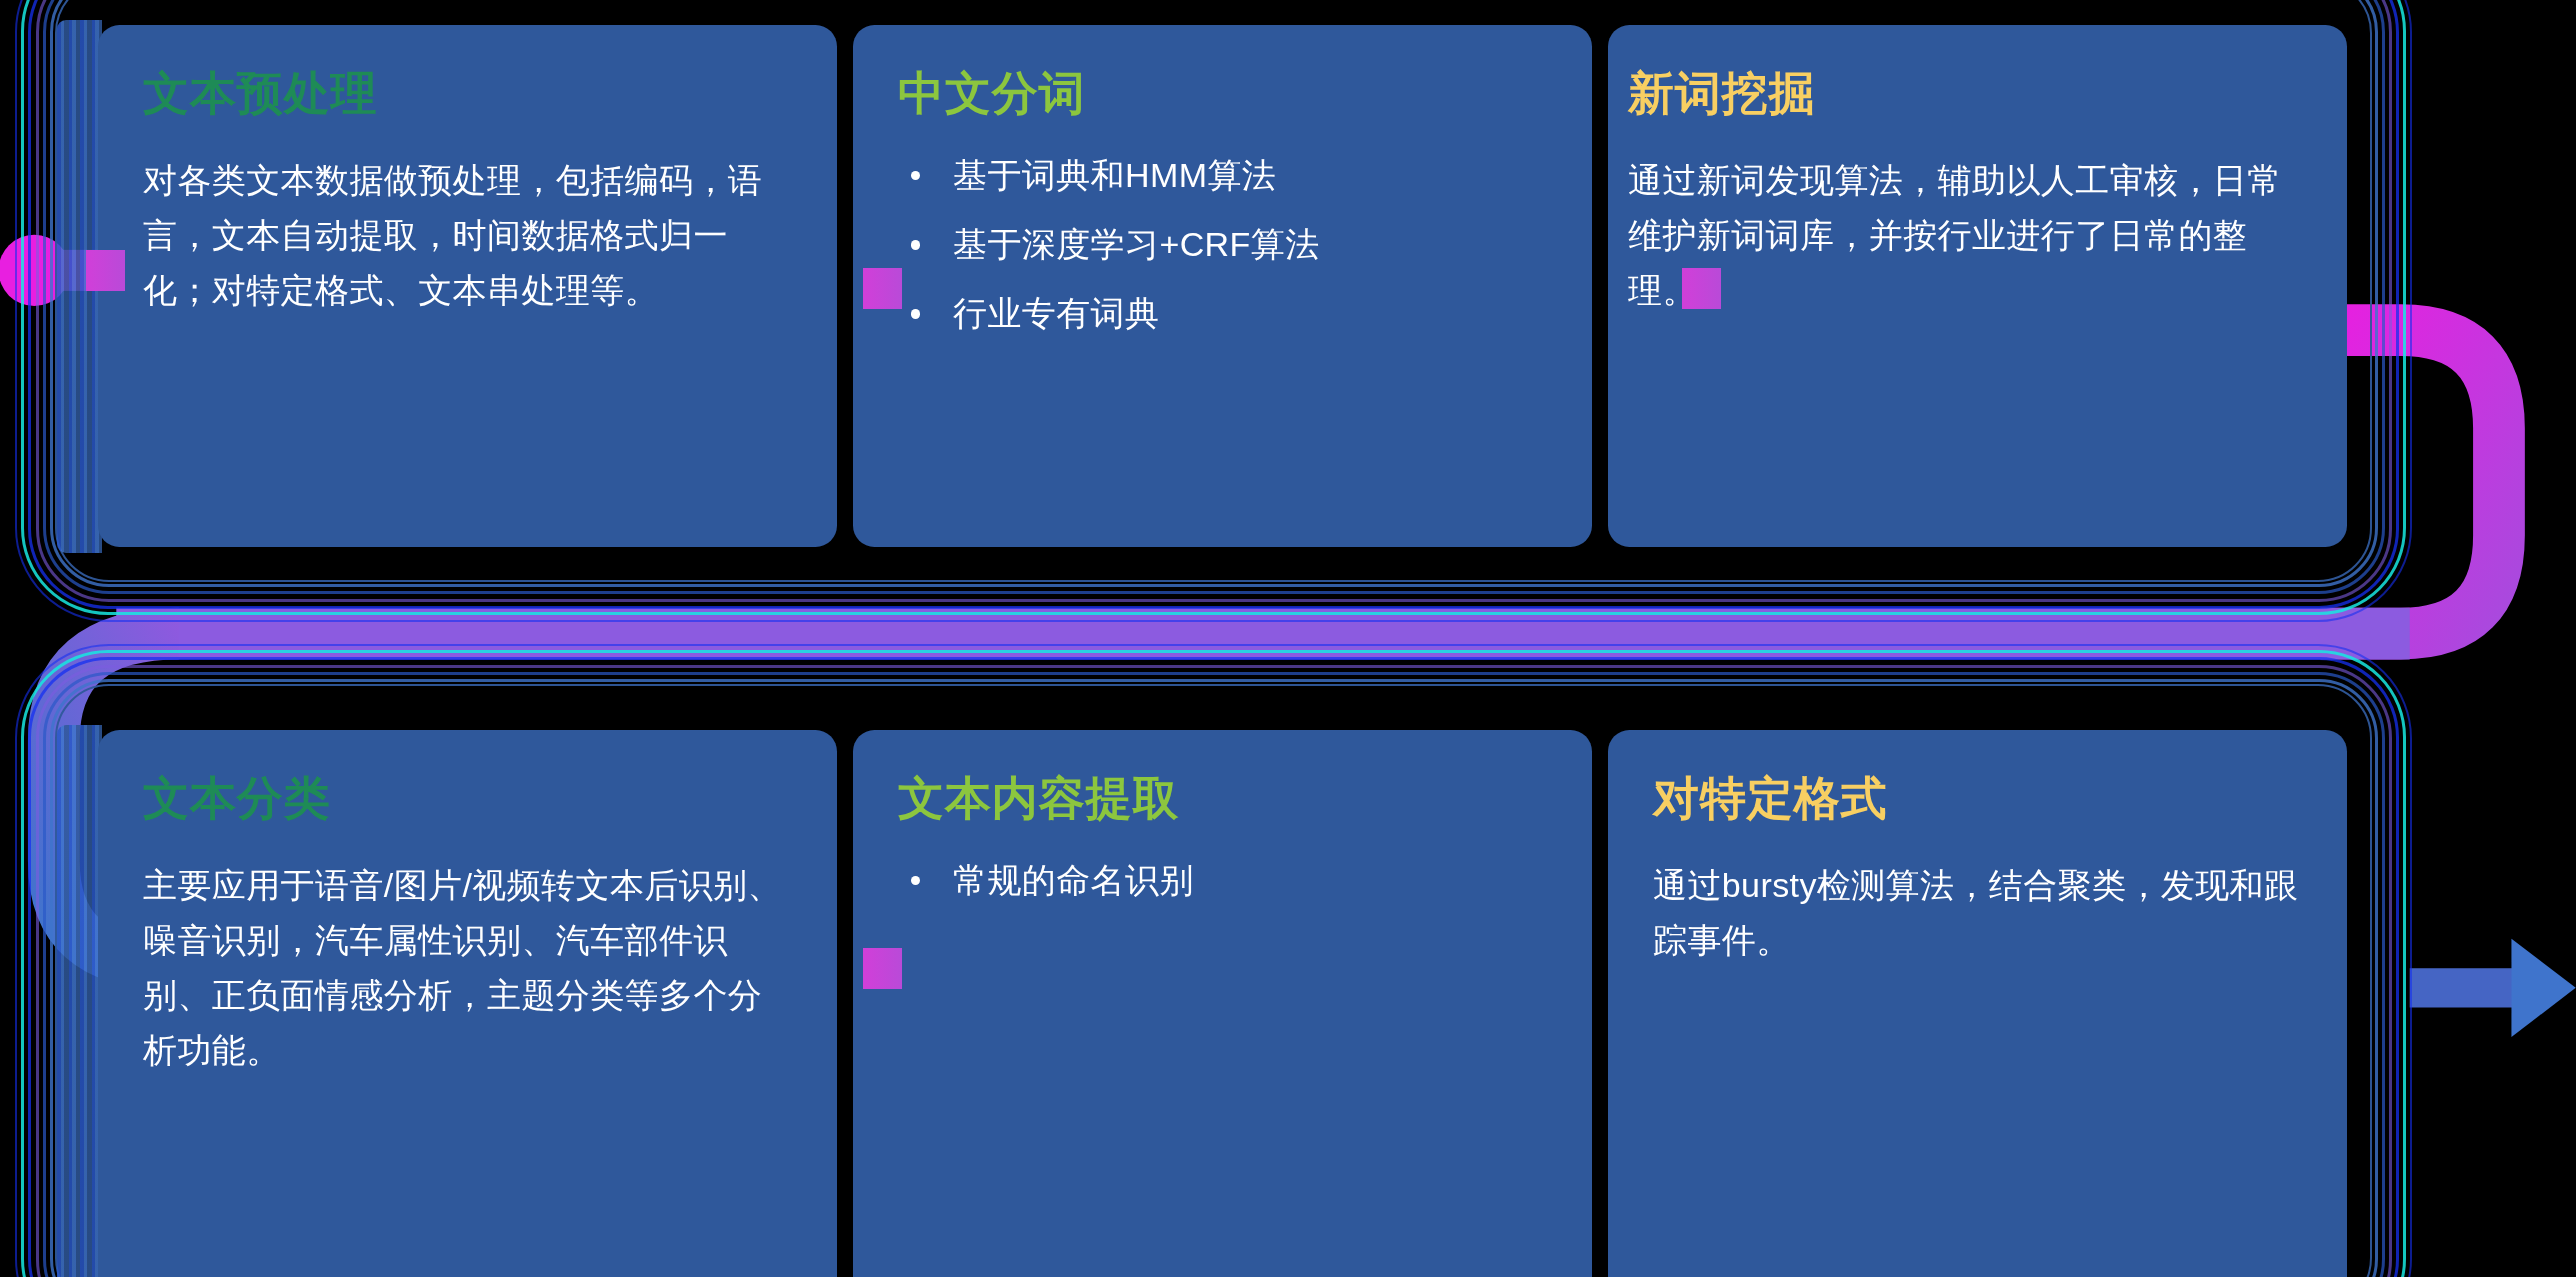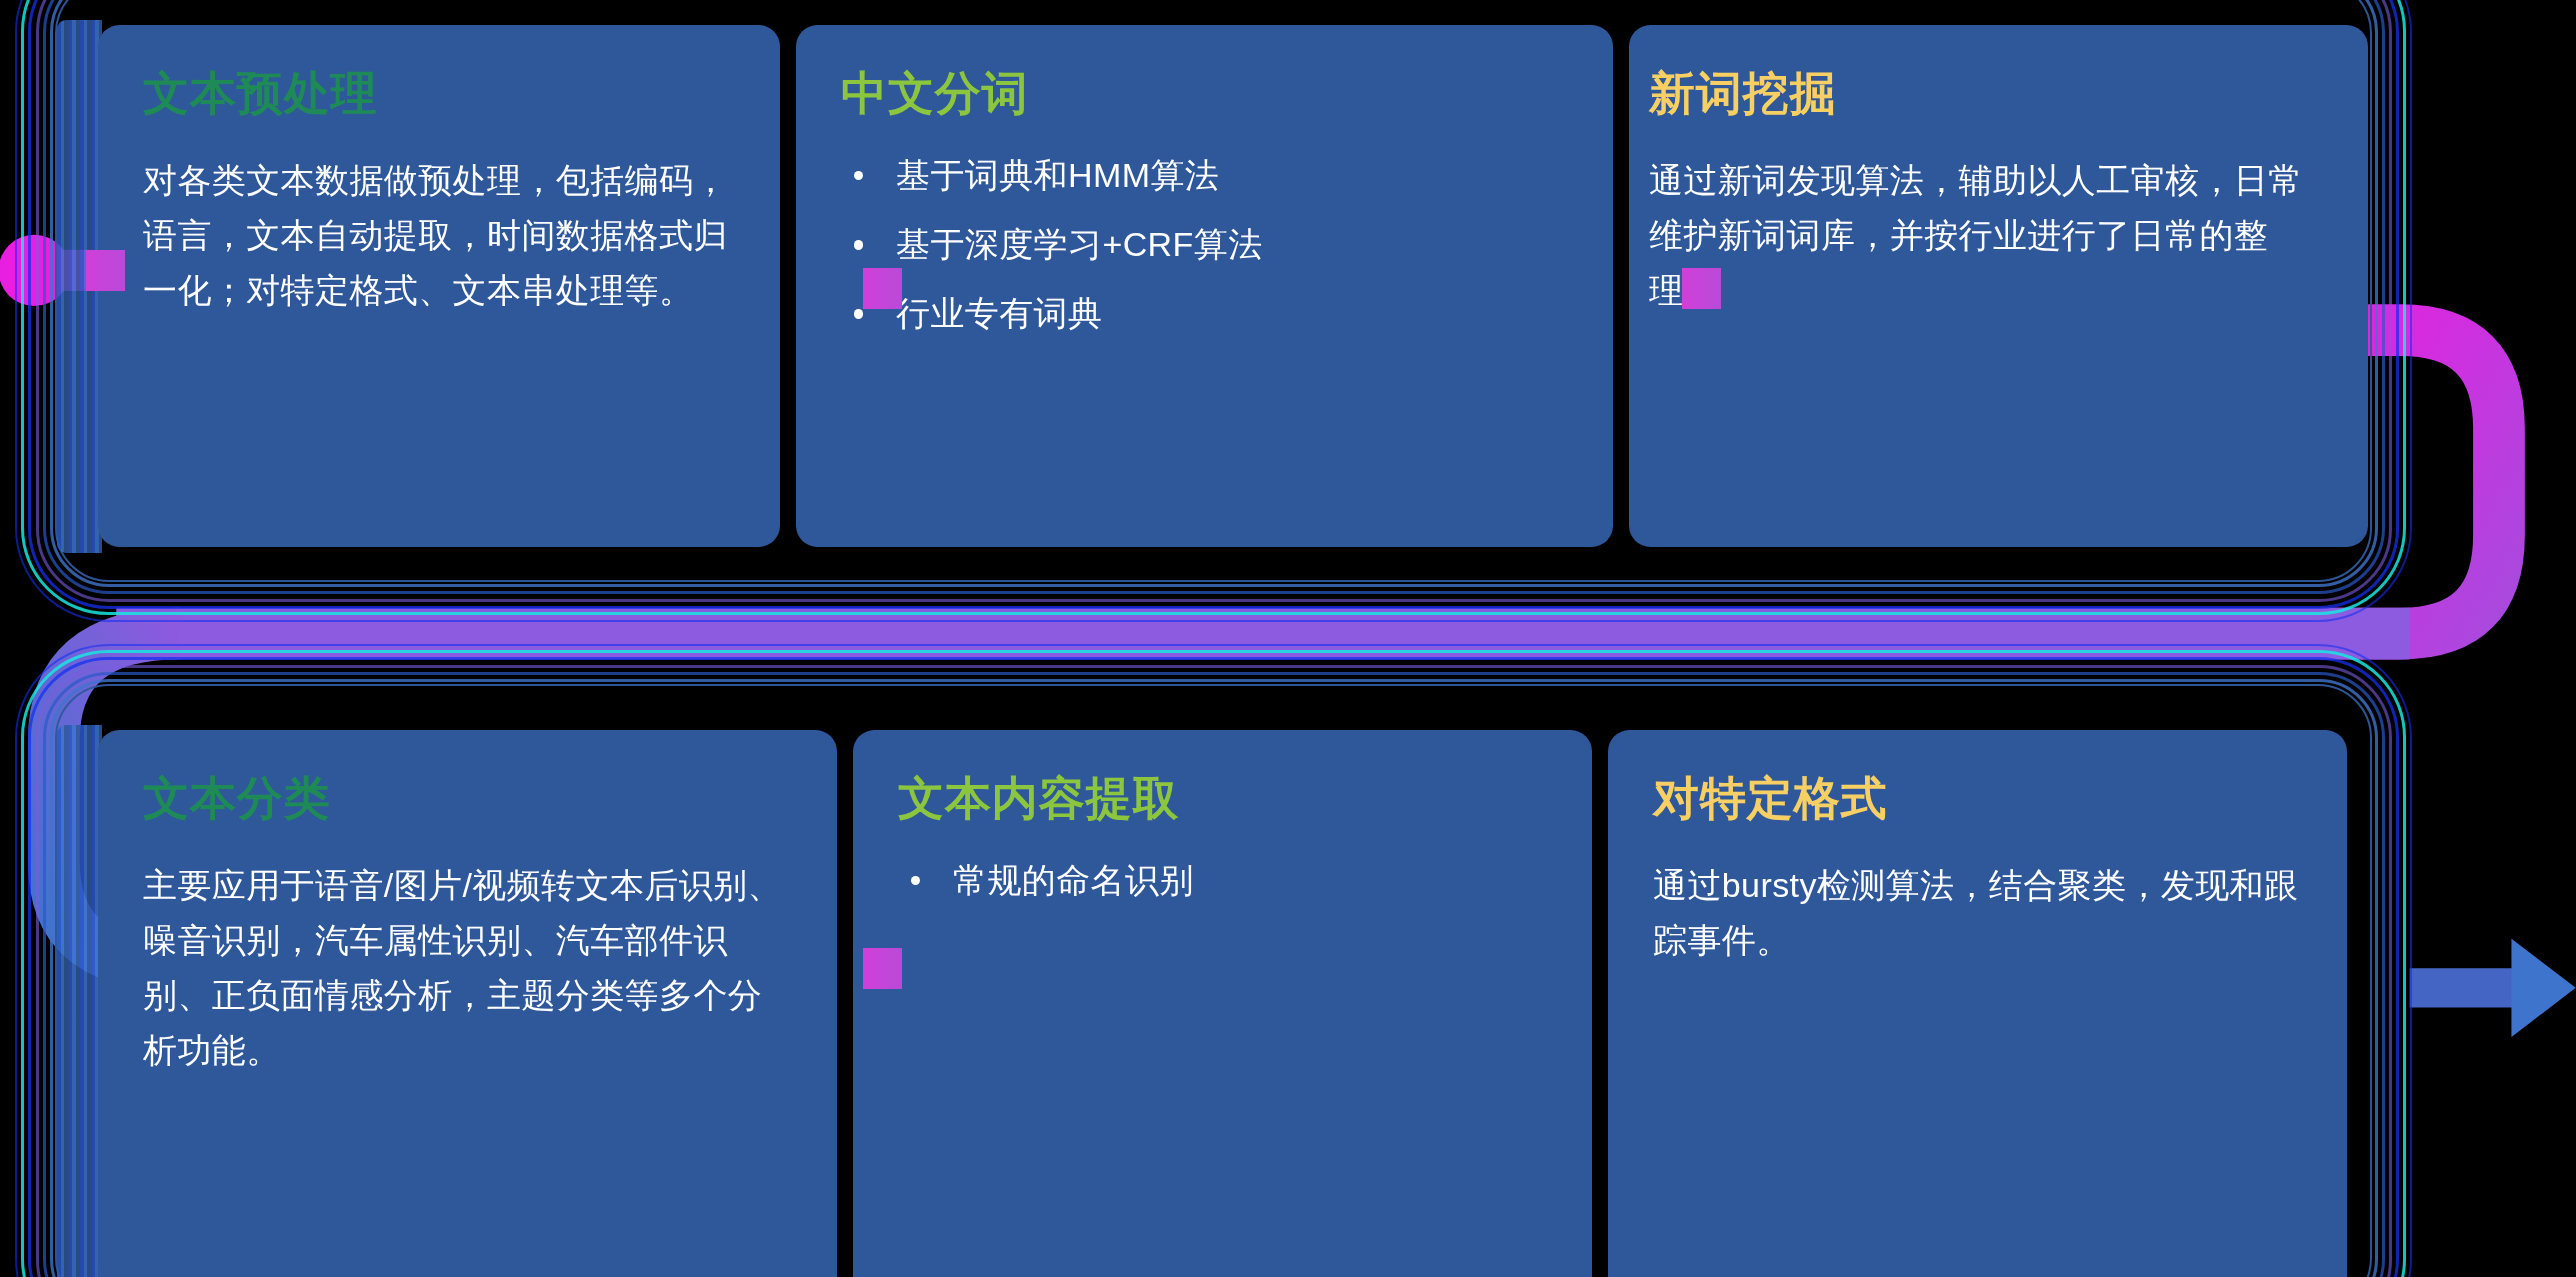--- a/index.html
+++ b/index.html
@@ -124,26 +124,26 @@
     <div class="gl" style="left: -7.1px; top: -7.1px; width: 2328px; height: 639px; border-width: 3.6px; border-color: rgb(63, 116, 204); opacity: 0.8; border-radius: 59px;"></div>
     <div class="gl" style="left: -14.3px; top: -14.3px; width: 2342px; height: 653px; border-width: 3.6px; border-color: rgb(42, 88, 200); opacity: 0.7; border-radius: 66px;"></div>
     <div class="gl" style="left: -21.4px; top: -21.4px; width: 2356px; height: 668px; border-width: 3.6px; border-color: rgb(123, 91, 224); opacity: 0.6; border-radius: 73px;"></div>
     <div class="gl" style="left: -28.6px; top: -28.6px; width: 2371px; height: 682px; border-width: 3.6px; border-color: rgb(21, 48, 240); opacity: 0.75; border-radius: 80px;"></div>
     <div class="gl" style="left: -36px; top: -36px; width: 2385px; height: 696px; border-width: 3.6px; border-color: rgb(24, 232, 224); opacity: 0.85; border-radius: 87px;"></div>
     <div class="gl" style="left: -42px; top: -42px; width: 2397px; height: 709px; border-width: 2.7px; border-color: rgb(21, 48, 240); opacity: 0.6; border-radius: 94px;"></div>
   </div>
 
 <div class="row" id="row-top" style="left:98px; top:25px; gap:16px;">
 
-  <div class="card" style="width:682px; height:522px;">
+  <div class="card" style="width:739px; height:522px;">
     <div class="card-title t-green-dark">文本预处理</div>
     <div class="card-body">对各类文本数据做预处理，包括编码，语言，文本自动提取，时间数据格式归一化；对特定格式、文本串处理等。</div>
   </div>
 
-  <div class="card" style="width:817px; height:522px;">
+  <div class="card" style="width:739px; height:522px;">
     <div class="card-title t-green-bright">中文分词</div>
     <ul class="bullets">
       <li>基于词典和HMM算法</li>
       <li>基于深度学习+CRF算法</li>
       <li>行业专有词典</li>
     </ul>
   </div>
 
   <div class="card" style="width:739px; height:522px;padding-left:20px;">
     <div class="card-title t-yellow">新词挖掘</div>

